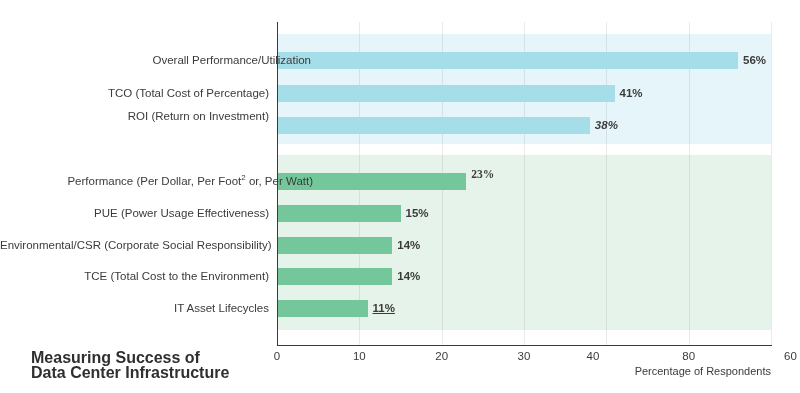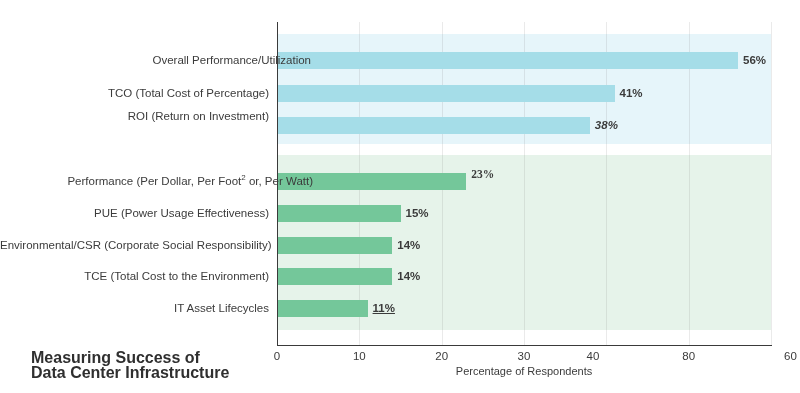--- a/index.html
+++ b/index.html
@@ -118,21 +118,21 @@
     font-size: 11.5px;
     color: #3b3b3b;
     transform: translateX(-50%);
     white-space: nowrap;
   }
   #x-axis-title {
     position: absolute;
     top: 365px;
     left: 277px;
     width: 494px;
-    text-align: center;
+    text-align: right;
     font-size: 11px;
     color: #3b3b3b;
   }
 
   
   #figure-title {
     position: absolute;
     left: 31px;
     top: 350px;
     font-size: 16px;

